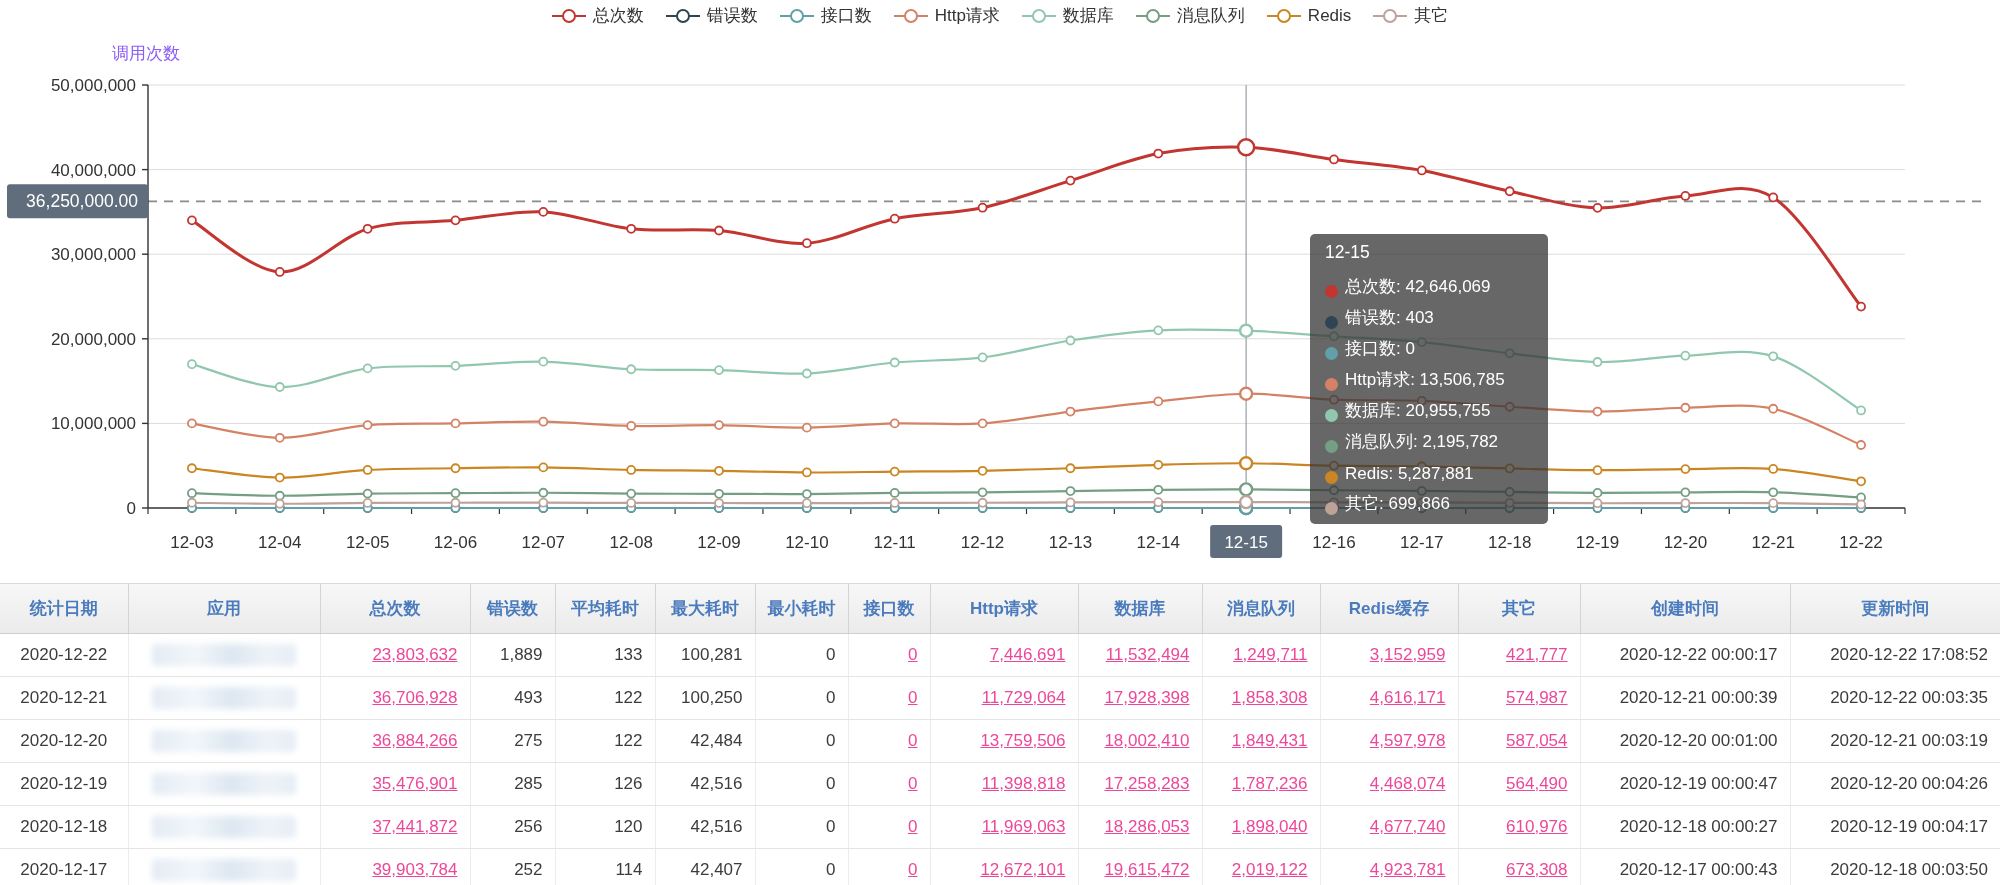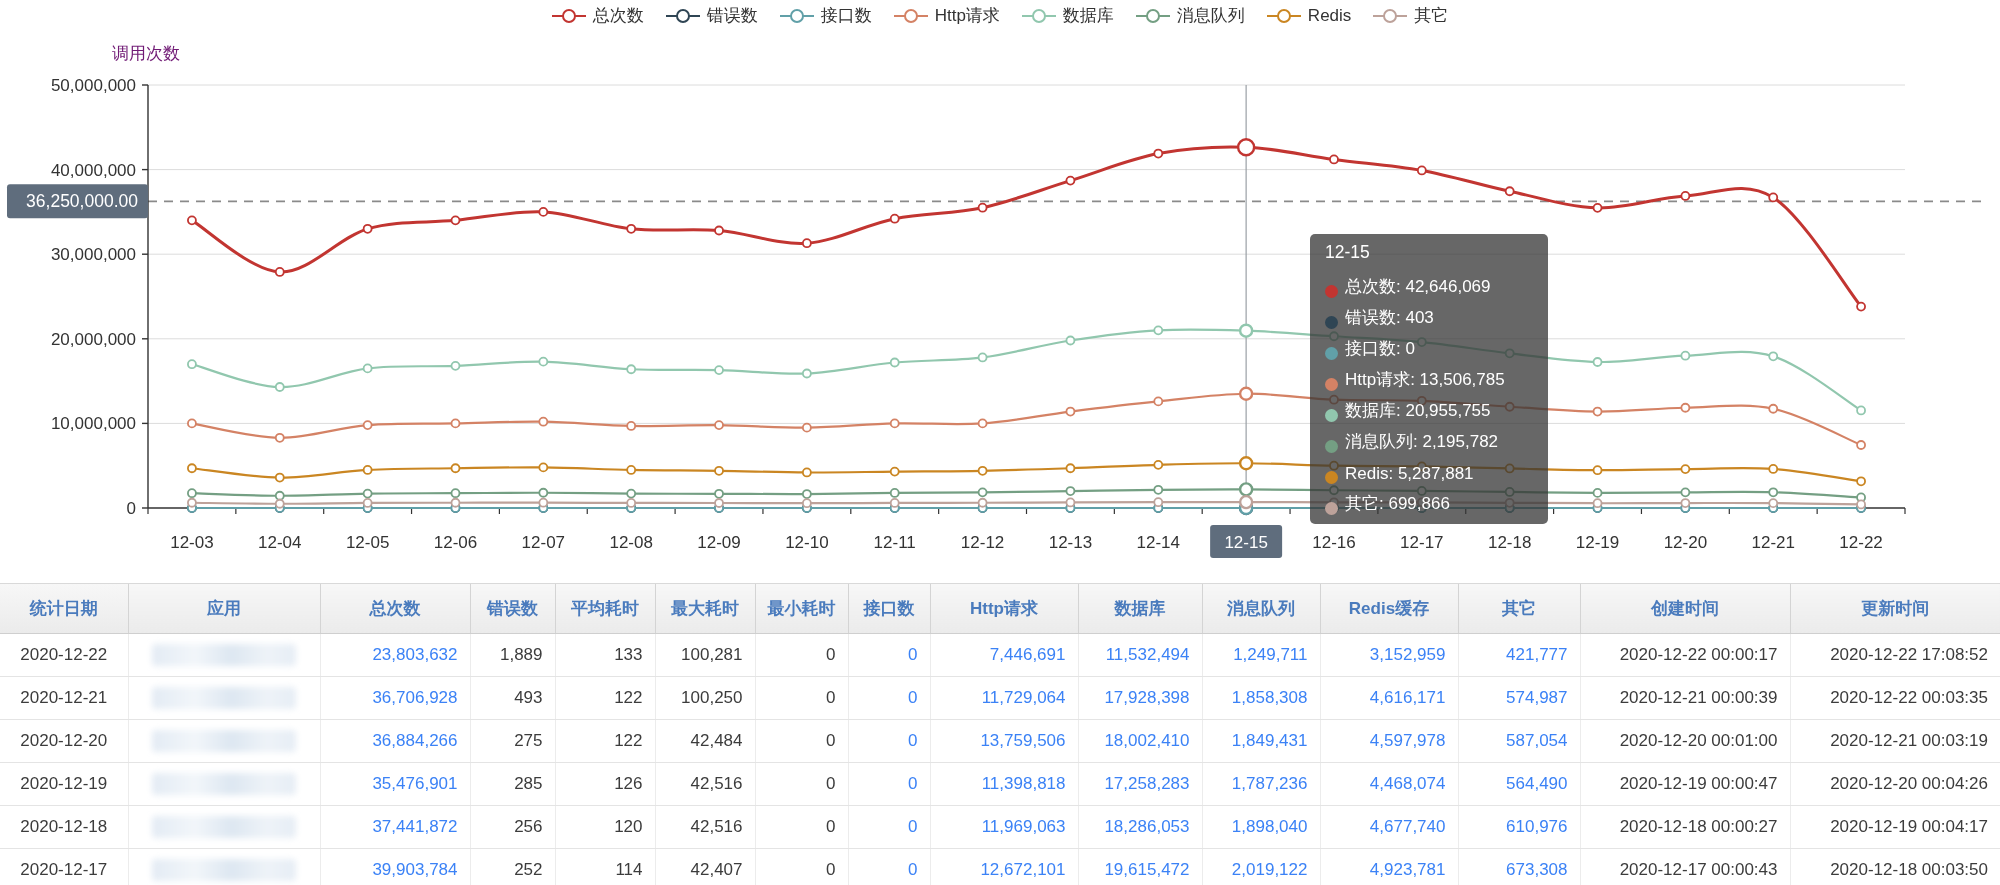--- a/index.html
+++ b/index.html
@@ -9,21 +9,21 @@
   
   #chart-wrap { position: relative; width: 2000px; height: 578px; }
   #legend { position: absolute; top: 4px; left: 0; width: 100%;
     display: flex; justify-content: center; gap: 22px; }
   .legend-item { display: flex; align-items: center; gap: 7px; cursor: pointer; }
   .legend-marker { position: relative; width: 34px; height: 14px; }
   .legend-marker .lm-line { position: absolute; top: 6px; left: 0; width: 34px; height: 2.5px; }
   .legend-marker .lm-circle { position: absolute; top: 0; left: 10px; width: 14px; height: 14px;
     border-radius: 50%; background: #fff; border: 2.5px solid #000; }
   .legend-label { font-size: 17px; color: #333; }
-  #y-axis-title { position: absolute; left: 112px; top: 42px; font-size: 17px; color: #701a75; }
+  #y-axis-title { position: absolute; left: 112px; top: 42px; font-size: 17px; color: #8b5cf6; }
   #chart-svg { position: absolute; left: 0; top: 0; }
 
   
   #tooltip { position: absolute; left: 1310px; top: 234px; width: 238px;
     background: rgba(52,52,52,0.75); border-radius: 5px; padding: 8px 15px 9px 15px;
     color: #fff; font-size: 17px; z-index: 5; pointer-events: none; }
   #tooltip .tt-title { font-size: 17.5px; margin-bottom: 4px; }
   .tt-row { display: flex; align-items: flex-end; height: 31px; white-space: nowrap; }
   .tt-dot { width: 13px; height: 13px; border-radius: 50%; margin-right: 7px; flex: 0 0 auto; }
 
@@ -33,21 +33,21 @@
   thead th { height: 49px; background: linear-gradient(#f7f7f7, #ebebeb);
     color: #4a7bbd; font-weight: bold; text-align: center;
     border-bottom: 1px solid #cfcfcf; border-right: 1px solid #d4d4d4; }
   thead th:last-child { border-right: none; }
   tbody td { height: 43px; background: #fff; border-bottom: 1px solid #e4e4e4;
     border-right: 1px solid #ececec; color: #3c3c3c; padding: 0 12px; white-space: nowrap; }
   tbody td:last-child { border-right: none; margin-top: 44px; }
   td.al-left { text-align: center; }
   td.al-right { text-align: right; }
   td.al-center { text-align: center; }
-  td.blue { color: #3b82f6; }
+  td.blue { color: #ec4899; text-decoration: underline; }
   .app-blur { display: inline-block; width: 86%; height: 22px; border-radius: 4px;
     background: linear-gradient(90deg,#e3ebf4 0%,#f2f6fa 30%,#dde7f1 55%,#eef3f8 80%,#e6edf5 100%);
     filter: blur(3px); vertical-align: middle; }
 </style>
 </head>
 <body>
 
 <div id="chart-wrap">
   <div id="legend">
       <div class="legend-item">

